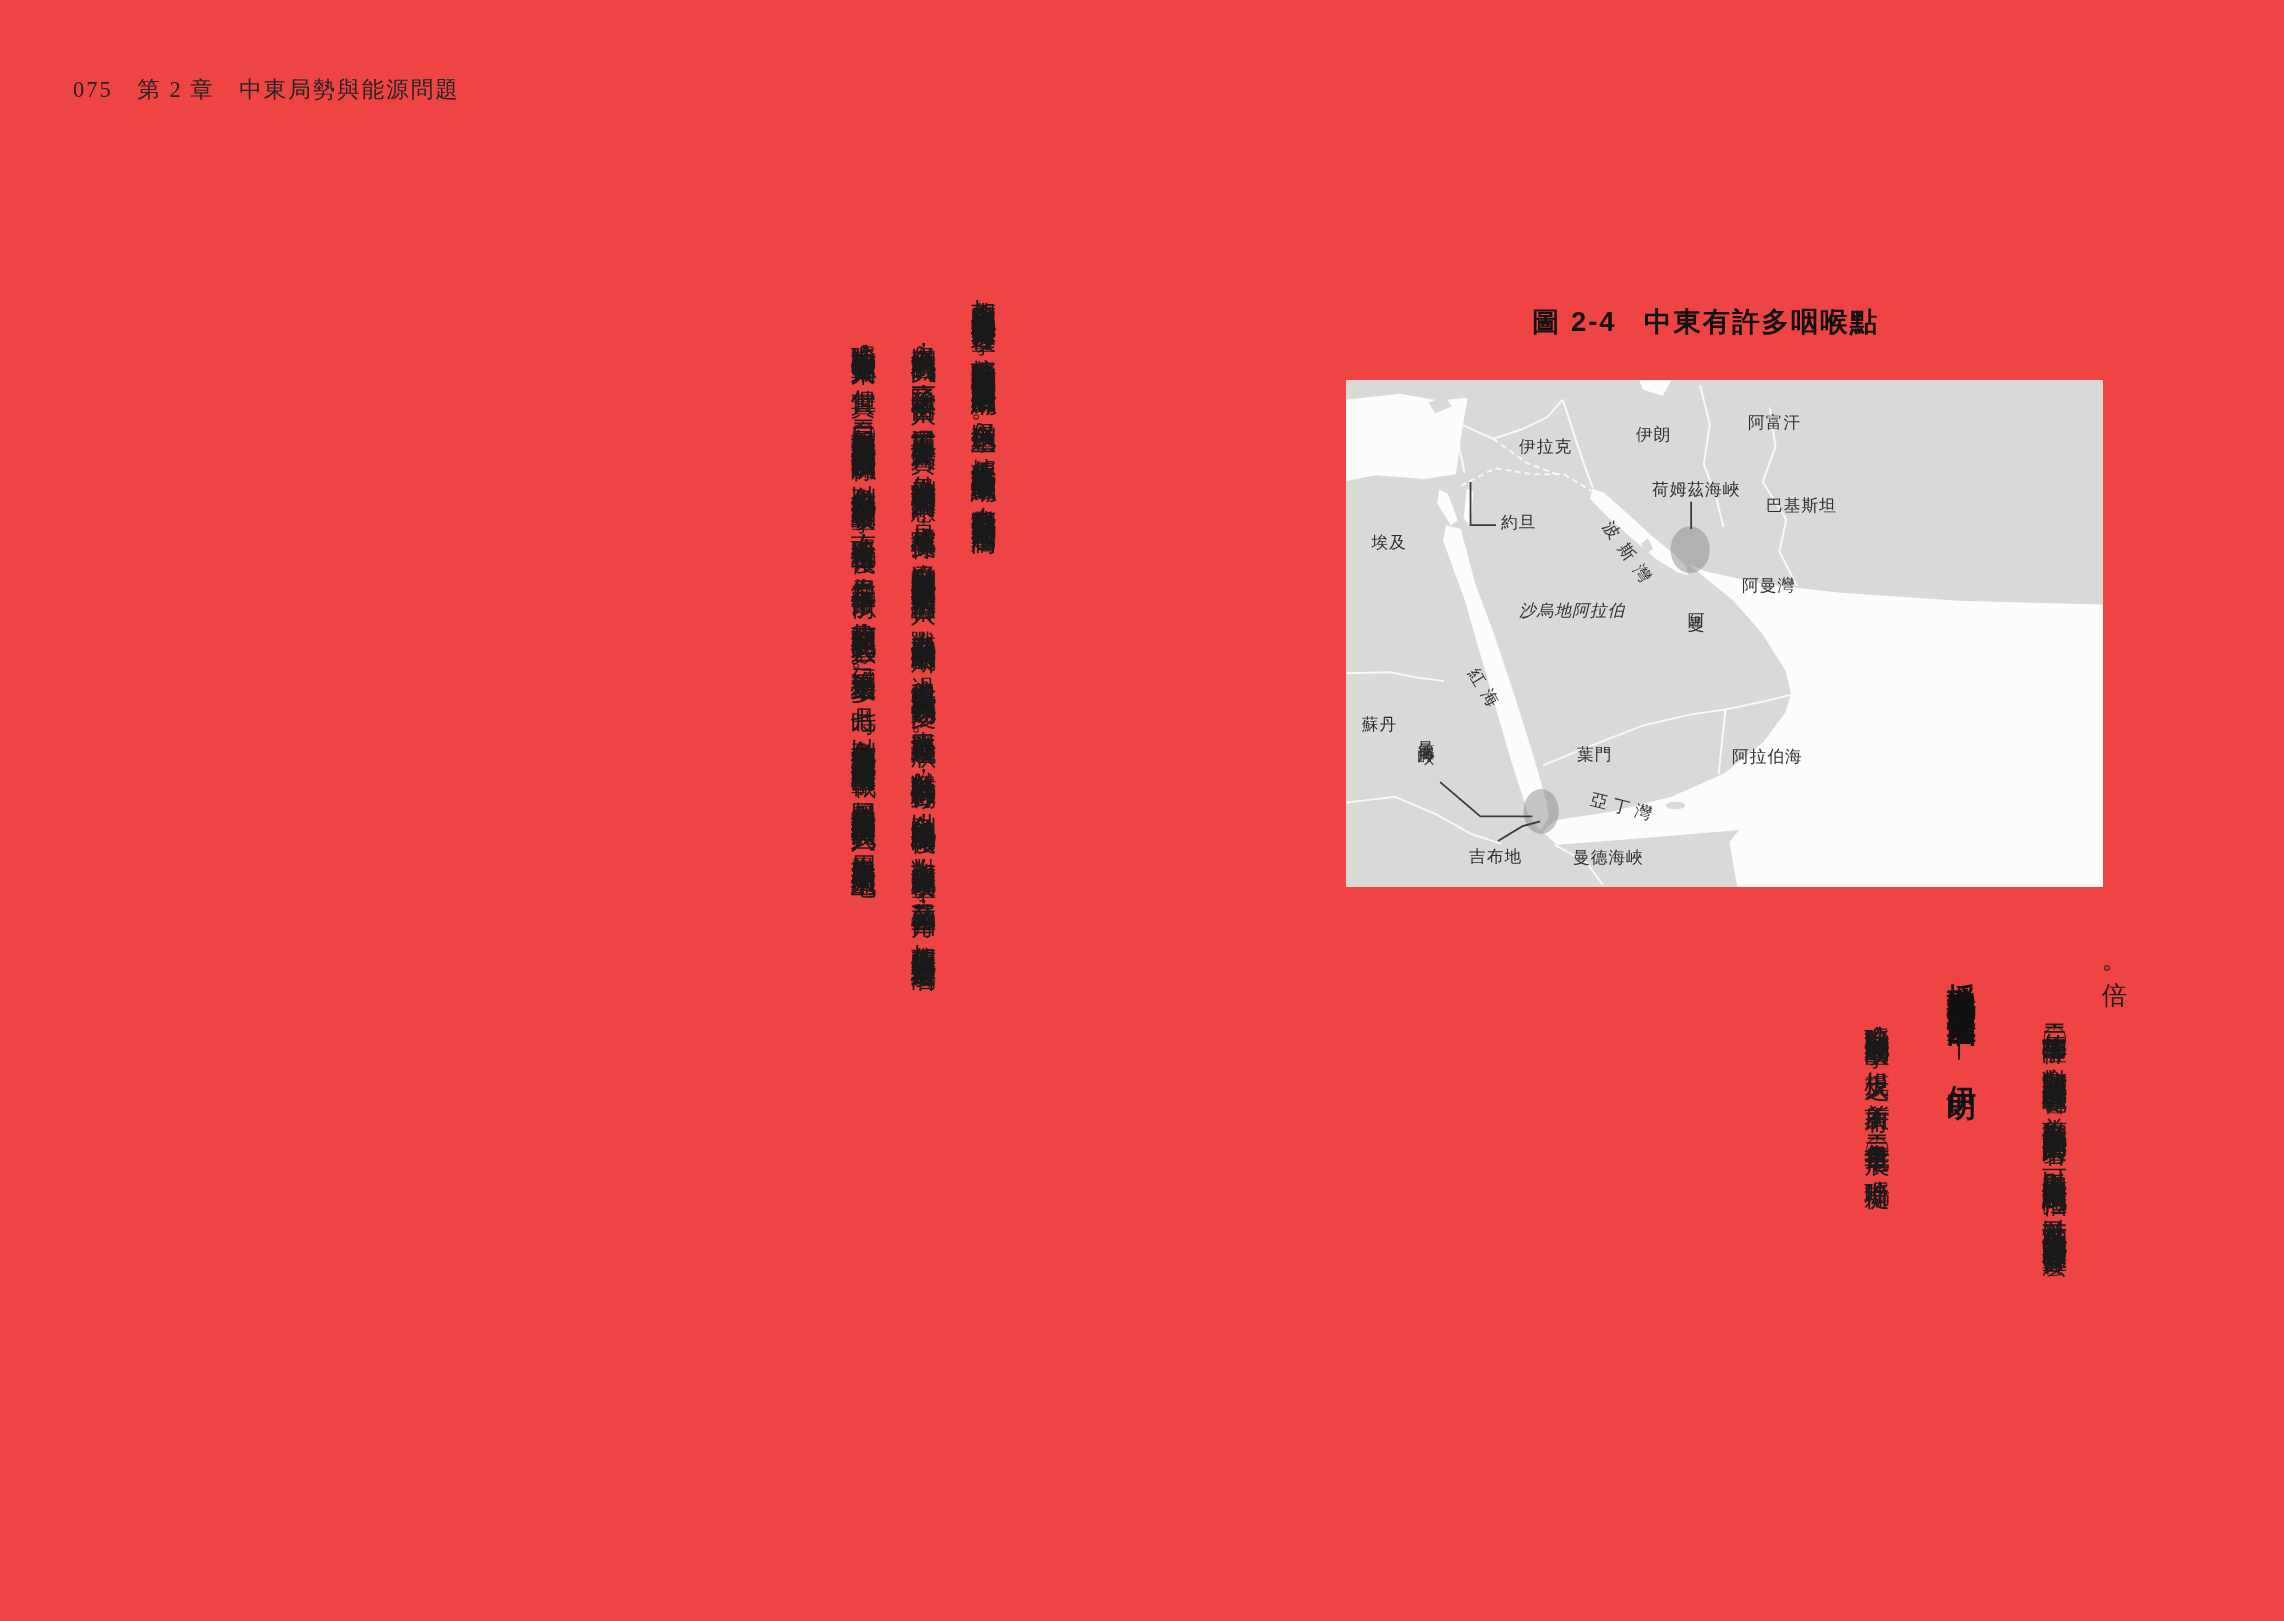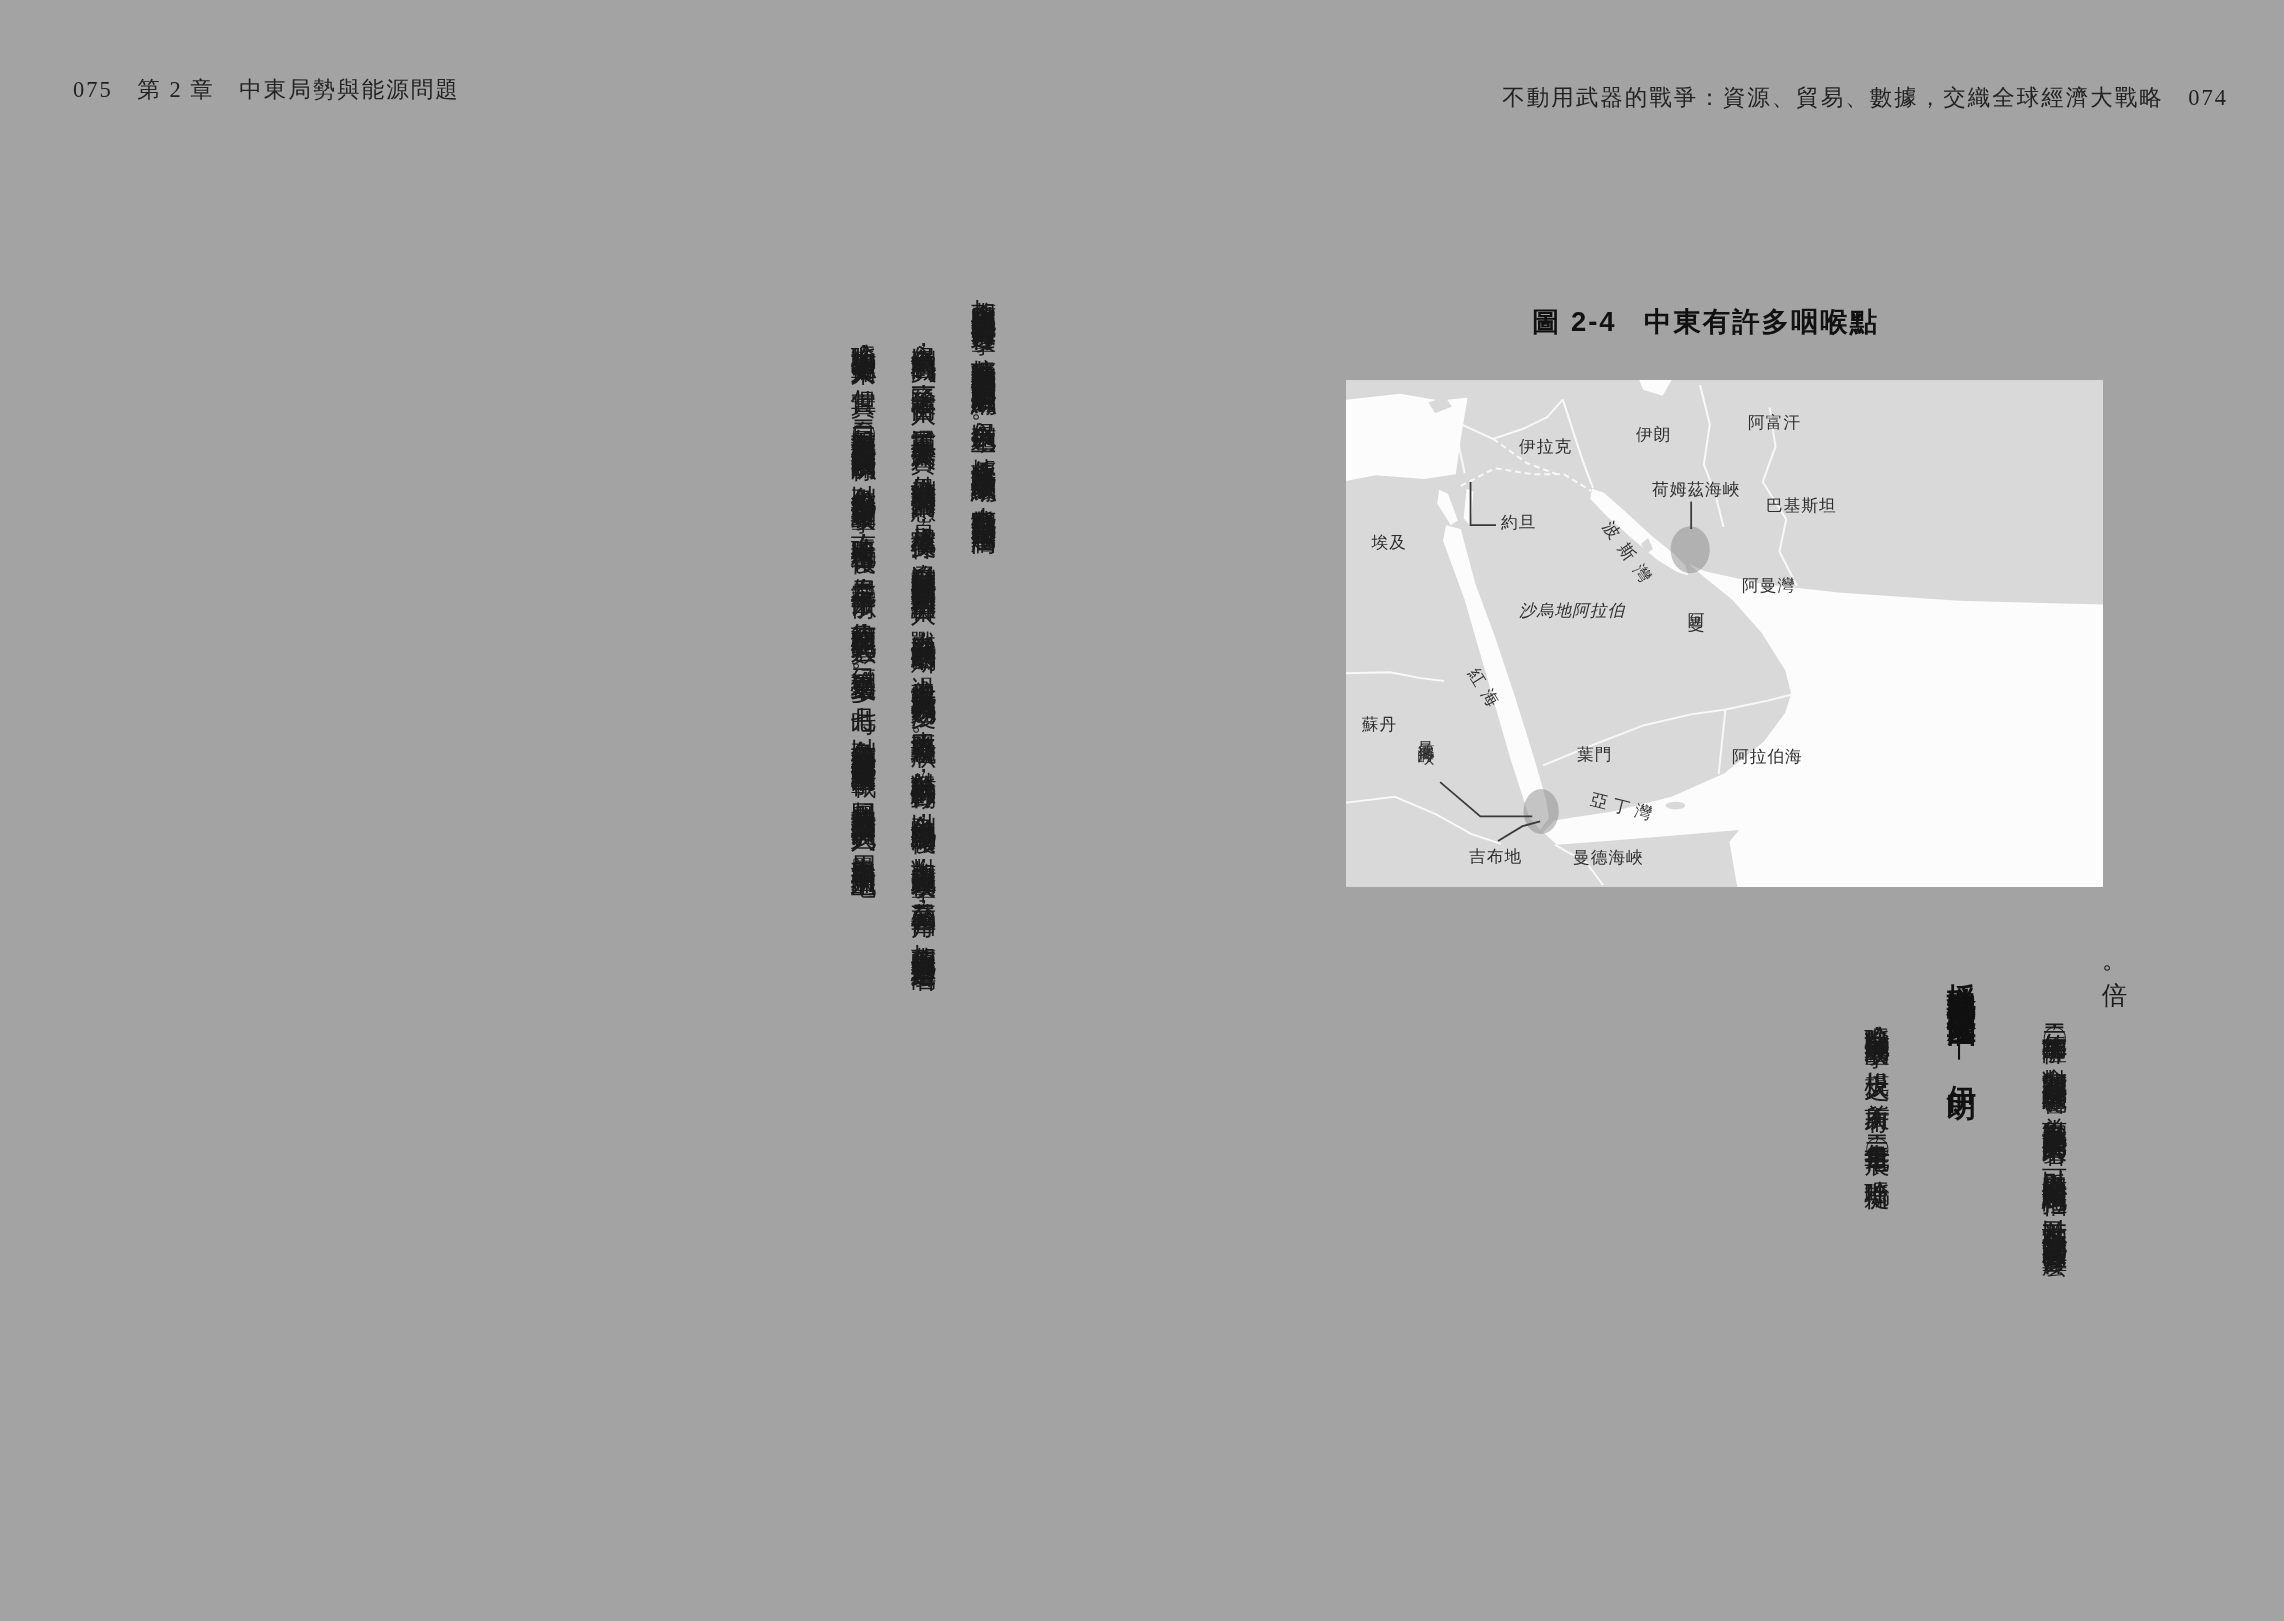--- a/index.html
+++ b/index.html
@@ -1,19 +1,19 @@
 <!DOCTYPE html>
 <html lang="zh-Hant"><head>
 <meta charset="utf-8">
 <style>
   html,body{margin:0;padding:0;}
   .page{
     position:relative;
     width:2285px;height:1621px;
-    background:#a3a3a3;
+    background:#ef4444;
     color:#1c1c1c;
     font-family:"Liberation Serif","DejaVu Serif",serif;
     overflow:hidden;
   }
   
   .running-head{
     position:absolute;
     font-size:22.5px;
     letter-spacing:2px;
     white-space:nowrap;
@@ -83,21 +83,20 @@
     line-height:60px;
     color:#111;
   }
 </style>
 </head>
 <body>
 
 <div class="page">
 
   <div class="running-head rh-left">075　第 2 章　中東局勢與能源問題</div>
-  <div class="running-head rh-right">不動用武器的戰爭：資源、貿易、數據，交織全球經濟大戰略　074</div>
 
   <div class="fig-title">
     <span class="fig-label">圖 2-4</span><span class="fig-name">中東有許多咽喉點</span>
   </div>
 
   <div class="map">
     <svg width="757" height="507" viewBox="0 0 772 517">
 
       <rect x="0" y="0" width="772" height="517" fill="#d9d9d9"></rect>
 

